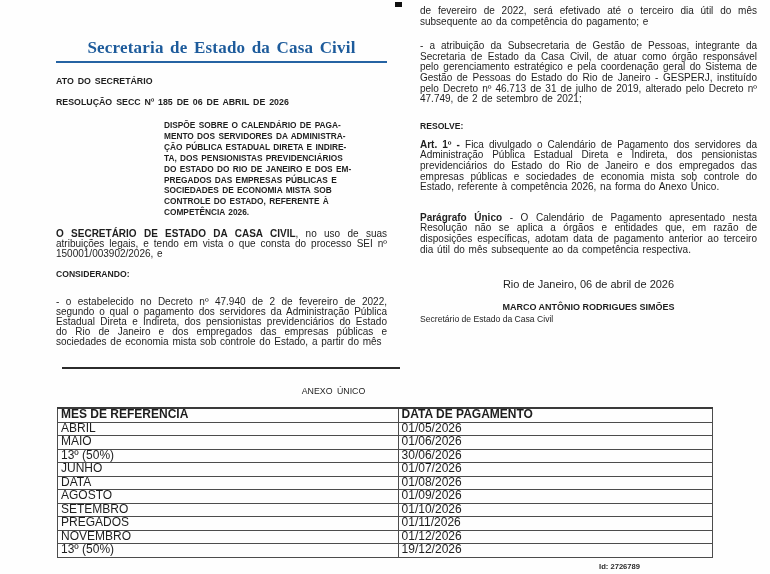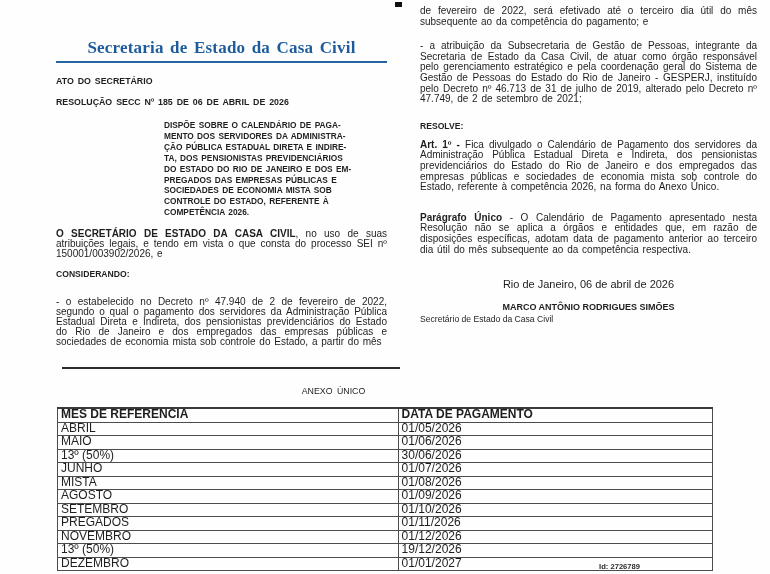--- a/index.html
+++ b/index.html
@@ -117,21 +117,21 @@
       </tr>
       <tr>
         <td>13º (50%)</td>
         <td>30/06/2026</td>
       </tr>
       <tr>
         <td>JUNHO</td>
         <td>01/07/2026</td>
       </tr>
       <tr>
-        <td>MISTA</td>
+        <td>DATA</td>
         <td>01/08/2026</td>
       </tr>
       <tr>
         <td>AGOSTO</td>
         <td>01/09/2026</td>
       </tr>
       <tr>
         <td>SETEMBRO</td>
         <td>01/10/2026</td>
       </tr>
@@ -140,21 +140,17 @@
         <td>01/11/2026</td>
       </tr>
       <tr>
         <td>NOVEMBRO</td>
         <td>01/12/2026</td>
       </tr>
       <tr>
         <td>13º (50%)</td>
         <td>19/12/2026</td>
       </tr>
-      <tr>
-        <td>DEZEMBRO</td>
-        <td>01/01/2027</td>
-      </tr>
     </tbody>
 </table>
 
 <div id="doc-id">Id: 2726789</div>
 <div id="scan-artifact"></div>
 
 </body></html>

